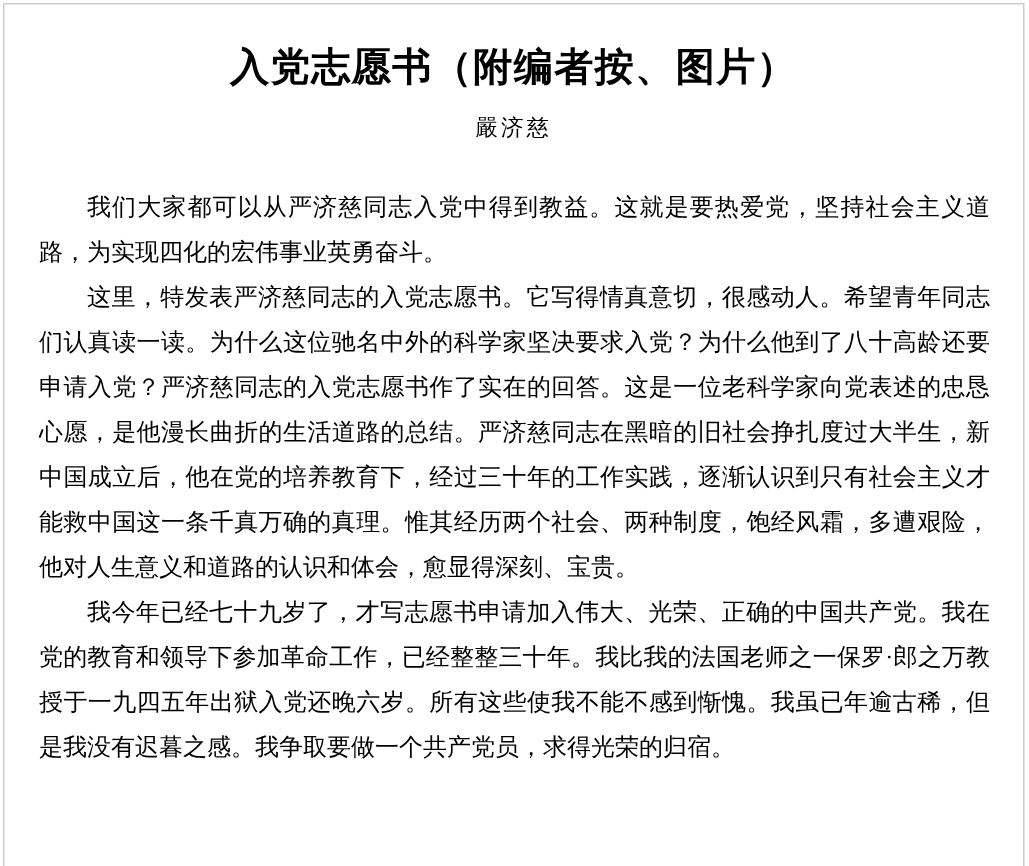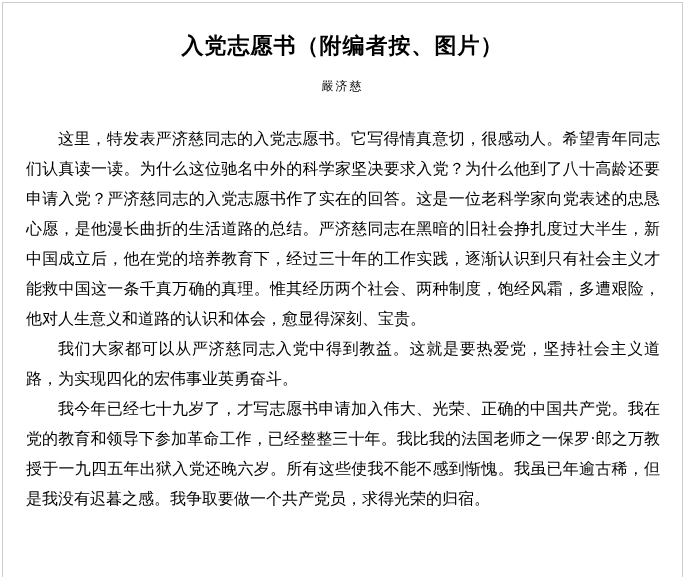--- a/index.html
+++ b/index.html
@@ -18,30 +18,30 @@
     left: 2px;
     width: 681px;
     height: 640px;
     box-sizing: border-box;
     border: 1px solid #cccccc;
     background: #ffffff;
   }
   .article-title {
     margin: 30px 10px 0 10px;
     text-align: center;
-    font-size: 22px;
+    font-size: 26px;
     font-weight: bold;
     letter-spacing: 1px;
-    font-family: Liberation Serif, serif;
+    font-family: Liberation Mono, monospace;
     line-height: 26px;
   }
   .article-author {
     margin-top: 17px;
     text-align: center;
-    font-size: 12px;
+    font-size: 15px;
     line-height: 20px;
     letter-spacing: 2px;
   }
   .article-content {
     margin: 28px 22px 0 23px;
     font-size: 16px;
     line-height: 30px;
     text-align: justify;
   }
   .article-content p {
@@ -52,17 +52,17 @@
 </style>
 </head>
 <body>
 
 <div class="page-frame">
   <h1 class="article-title">入党志愿书（附编者按、图片）</h1>
 
   <div class="article-author">嚴济慈</div>
 
   <div class="article-content">
+    <p>我们大家都可以从严济慈同志入党中得到教益。这就是要热爱党，坚持社会主义道路，为实现四化的宏伟事业英勇奋斗。</p>
     <p>这里，特发表严济慈同志的入党志愿书。它写得情真意切，很感动人。希望青年同志们认真读一读。为什么这位驰名中外的科学家坚决要求入党？为什么他到了八十高龄还要申请入党？严济慈同志的入党志愿书作了实在的回答。这是一位老科学家向党表述的忠恳心愿，是他漫长曲折的生活道路的总结。严济慈同志在黑暗的旧社会挣扎度过大半生，新中国成立后，他在党的培养教育下，经过三十年的工作实践，逐渐认识到只有社会主义才能救中国这一条千真万确的真理。惟其经历两个社会、两种制度，饱经风霜，多遭艰险，他对人生意义和道路的认识和体会，愈显得深刻、宝贵。</p>
-    <p>我们大家都可以从严济慈同志入党中得到教益。这就是要热爱党，坚持社会主义道路，为实现四化的宏伟事业英勇奋斗。</p>
     <p>我今年已经七十九岁了，才写志愿书申请加入伟大、光荣、正确的中国共产党。我在党的教育和领导下参加革命工作，已经整整三十年。我比我的法国老师之一保罗·郎之万教授于一九四五年出狱入党还晚六岁。所有这些使我不能不感到惭愧。我虽已年逾古稀，但是我没有迟暮之感。我争取要做一个共产党员，求得光荣的归宿。</p>
   </div>
 </div>
 
 </body></html>

